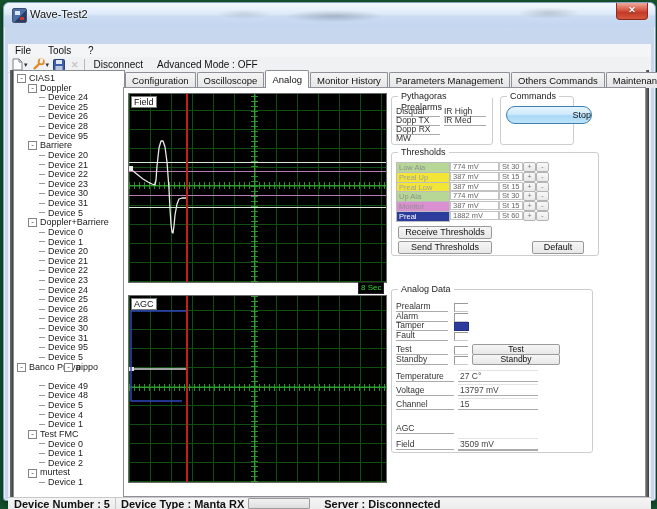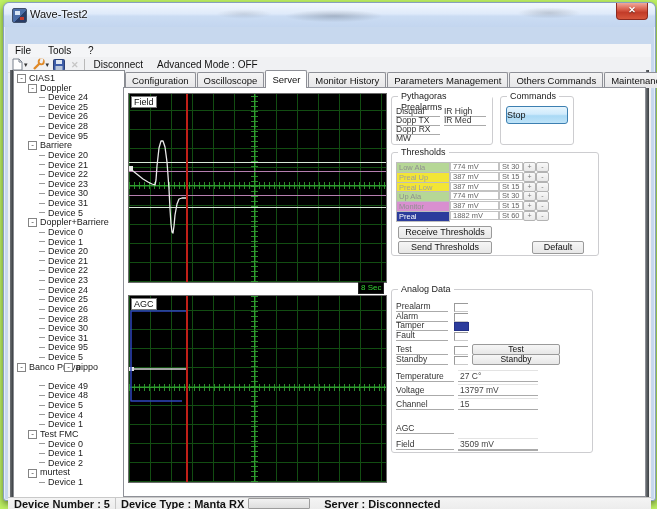--- a/index.html
+++ b/index.html
@@ -1,16 +1,16 @@
 <!DOCTYPE html>
 <html><head>
 <meta charset="utf-8">
 <style>
   html,body{margin:0;padding:0;background:#fff;font-family:"Liberation Sans",sans-serif;}
-  #stage{position:relative;width:657px;height:509px;background:#bef264;overflow:hidden;}
+  #stage{position:relative;width:657px;height:509px;background:#14532d;overflow:hidden;}
   #window{position:absolute;left:3px;top:2px;width:651px;height:497px;
     background:#c7d8ee;border:1px solid #87a0bf;border-radius:6px 6px 3px 3px;
     box-shadow:0 3px 7px rgba(0,0,0,.5), inset 0 0 0 1px rgba(255,255,255,.55);}
   
   .titlebar{position:absolute;left:0;top:0;width:100%;height:24px;border-radius:6px 6px 0 0;
     background:
       radial-gradient(ellipse 70px 9px at 330px 13px, rgba(60,70,85,.28), transparent 70%),
       radial-gradient(ellipse 45px 8px at 545px 10px, rgba(60,70,85,.22), transparent 70%),
       radial-gradient(ellipse 40px 7px at 240px 11px, rgba(60,70,85,.15), transparent 70%),
       linear-gradient(#f2f8fd 0%,#dfeafa 45%,#cbdcf3 55%,#c3d6ef 100%);}
@@ -63,23 +63,23 @@
   .trace-svg{position:absolute;left:0;top:0;}
   .scope-label{position:absolute;left:2px;top:2px;background:#fff;border:1px solid #7a7a7a;color:#111;
     font-size:9px;line-height:10px;padding:0 2px;}
   .start-marker{position:absolute;width:4px;height:5px;background:#e9e9e9;}
   .time-label{position:absolute;background:#000;color:#35d235;font-size:8px;line-height:10px;padding:0 2px;border:1px solid #222;}
   
   .groupbox{position:absolute;border:1px solid #cdcdd0;border-radius:3px;background:#fff;}
   .gb-title{position:absolute;left:6px;top:-6px;background:#fff;padding:0 3px;font-size:9px;color:#222;line-height:11px;}
   .ul-label{position:absolute;font-size:8.5px;color:#333;border-bottom:1px solid #aaa;line-height:9px;}
   .ul-label.nb{border-bottom:none;}
-  .stop-btn{position:absolute;border:1px solid #3c7fb1;border-radius:3px;
+  .stop-btn{position:absolute;border:1px solid #3c7fb1;border-radius:9px;
     background:linear-gradient(#e6f5fd 0%,#cfeafc 45%,#a9d9f5 55%,#bfe3f8 100%);
-    font-size:9px;color:#111;text-align:left;}
+    font-size:9px;color:#111;text-align:right;padding-left:24px;}
   .btn{position:absolute;border:1px solid #9a9a9a;border-radius:2px;background:linear-gradient(#f6f6f6,#e7e7e7);
     font-size:9px;color:#111;text-align:center;}
   .th-row{position:absolute;height:9px;}
   .th-name{position:absolute;left:0;top:0;width:50px;height:9px;font-size:7.5px;line-height:9px;padding-left:2px;border:1px solid #bdbdbd;}
   .th-val{position:absolute;left:54px;top:0;width:45px;height:7px;border:1px solid #c3c3c3;font-size:7.5px;line-height:8px;color:#666;padding-left:2px;background:#fff;}
   .th-st{position:absolute;left:103px;top:0;width:20px;height:7px;border:1px solid #c3c3c3;font-size:7.5px;line-height:8px;color:#666;padding-left:2px;background:#fff;}
   .th-btn{position:absolute;top:0;width:11px;height:8px;border:1px solid #b3b3b3;border-radius:2px;background:linear-gradient(#f8f8f8,#e9e9e9);
     font-size:7px;line-height:8px;color:#777;text-align:center;}
   .ind-box{position:absolute;width:13px;height:7px;}
   .ind-off{border-left:1px solid #9a9a9a;border-top:1px solid #9a9a9a;border-bottom:1px solid #c9c9c9;}
@@ -186,21 +186,21 @@
           <div class="tree-row" style="top: 349.32px; left: 25px;"><span class="dash"></span><span class="tree-label">Device 1</span></div>
           <div class="tree-row" style="top: 358.94px; left: 14px;"><span class="expander">-</span><span class="tree-label">Test FMC</span></div>
           <div class="tree-row" style="top: 368.56px; left: 25px;"><span class="dash"></span><span class="tree-label">Device 0</span></div>
           <div class="tree-row" style="top: 378.18px; left: 25px;"><span class="dash"></span><span class="tree-label">Device 1</span></div>
           <div class="tree-row" style="top: 387.8px; left: 25px;"><span class="dash"></span><span class="tree-label">Device 2</span></div>
           <div class="tree-row" style="top: 397.42px; left: 14px;"><span class="expander">-</span><span class="tree-label">murtest</span></div>
           <div class="tree-row" style="top: 407.04px; left: 25px;"><span class="dash"></span><span class="tree-label">Device 1</span></div>
         </div>
 
     <div class="tabctrl">
-      <div class="tabstrip" id="tabstrip"><div class="tab">Configuration</div><div class="tab">Oscilloscope</div><div class="tab active">Server</div><div class="tab">Monitor History</div><div class="tab">Parameters Management</div><div class="tab">Others Commands</div><div class="tab">Maintenance</div></div>
+      <div class="tabstrip" id="tabstrip"><div class="tab">Configuration</div><div class="tab">Oscilloscope</div><div class="tab active">Analog</div><div class="tab">Monitor History</div><div class="tab">Parameters Management</div><div class="tab">Others Commands</div><div class="tab">Maintenance</div></div>
       <div class="tabpage">
 
         <div class="scope" id="scope-field" style="left:4px;top:5px;width:257px;height:188px;">
           <div class="scope-grid"></div>
           <div class="vticks" style="left:122px;"></div>
           <div class="vcenter" style="left:125px;"></div>
           <div class="hticks" style="top:88px;"></div>
           <div class="hcenter" style="top:91px;"></div>
           <div id="field-hlines">
                 <div class="hline-abs" style="top: 68px; background: rgb(215, 231, 215);"></div>

